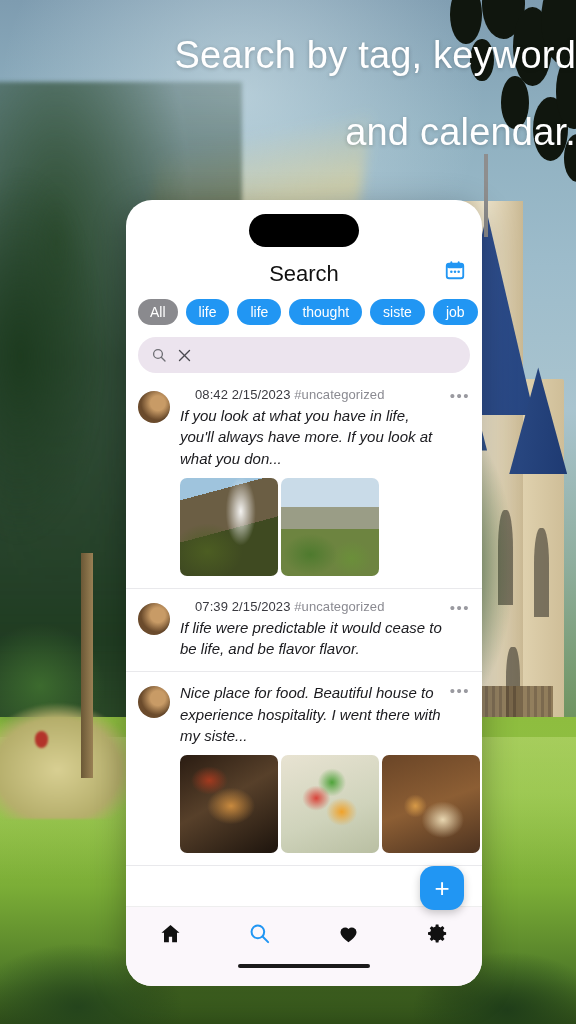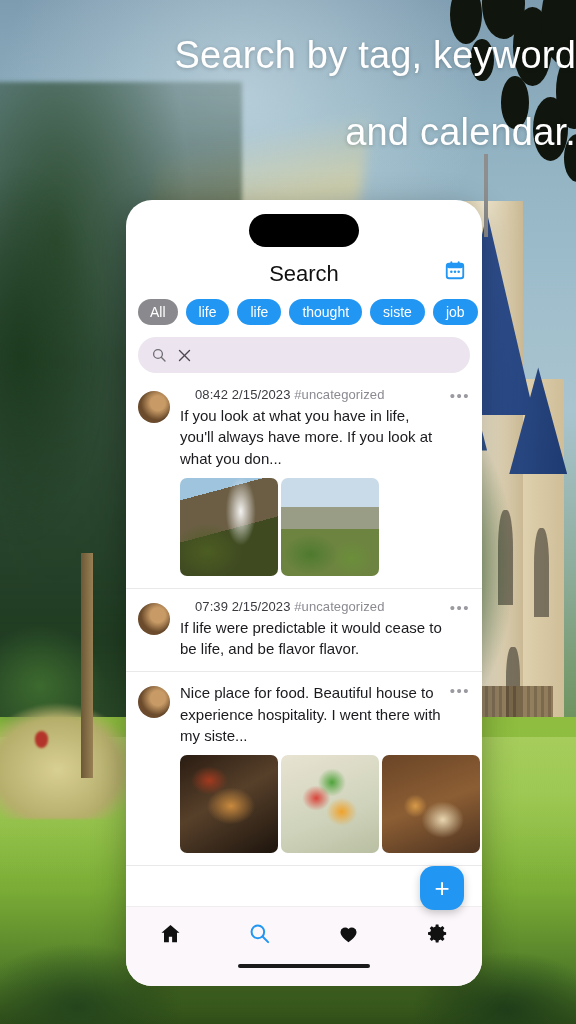--- a/index.html
+++ b/index.html
@@ -203,21 +203,21 @@
     width:32px; height:32px; border-radius:50%; flex:none; margin-top:4px;
     background:
       radial-gradient(circle at 62% 38%, #c89b66 0 26%, rgba(200,155,102,0) 60%),
       radial-gradient(circle at 30% 70%, #6b4b2c 0 40%, rgba(107,75,44,0) 70%),
       linear-gradient(140deg,#4a3520,#8c6238 45%,#3c2a17);
   }
   .entry-body { flex:1; min-width:0; padding-right:24px; }
   .meta { font-size:13px; color:#4a4a4f; margin-bottom:3px; letter-spacing:.1px;padding-left:15px; }
   .meta .tag { color:#8a8a91; }
   .meta .time, .meta .date { color:#3a3a40; font-weight:500; }
-  .text { font-size:15px; color:#1b1b1f; line-height:1.42; }
+  .text { font-size:15px; color:#1b1b1f; line-height:1.42;font-style:italic; }
   .dots {
     position:absolute; right:12px; top:14px;
     color:#9a9aa0; font-size:15px; letter-spacing:1.5px; cursor:pointer;
     line-height:10px;
   }
   .thumbs { display:flex; gap:3px; margin-top:9px; }
   .thumb {
     width:98px; height:98px; border-radius:7px; flex:none;
     background-size:cover; background-position:center;
   }

